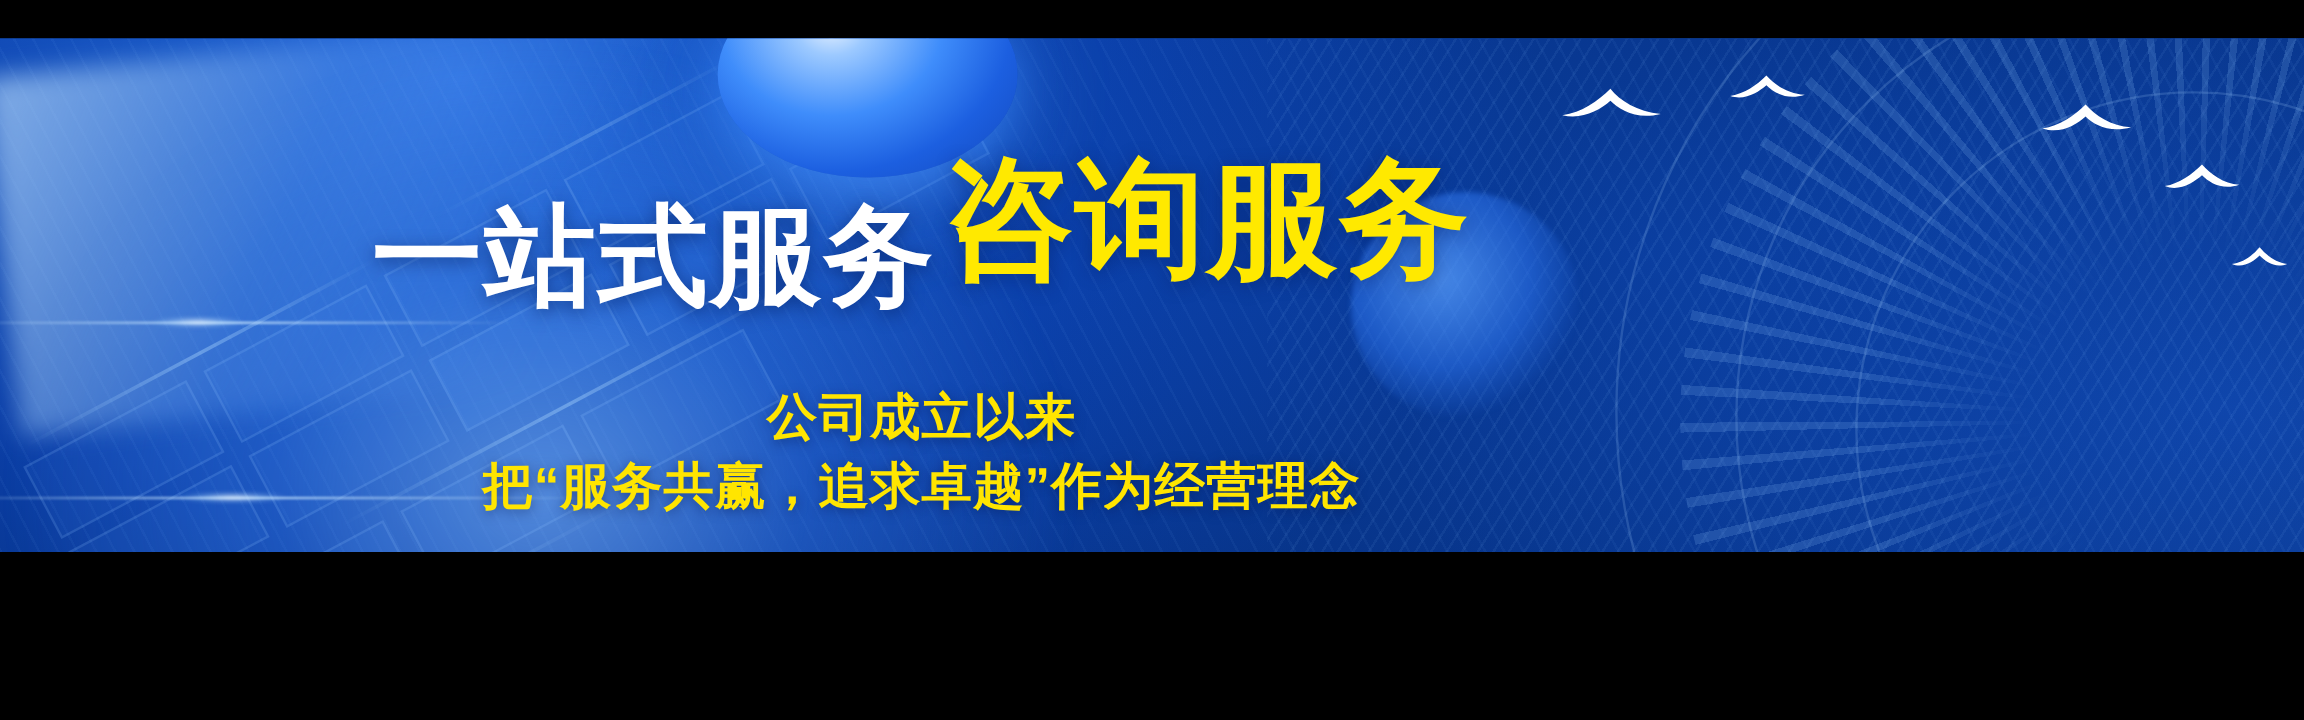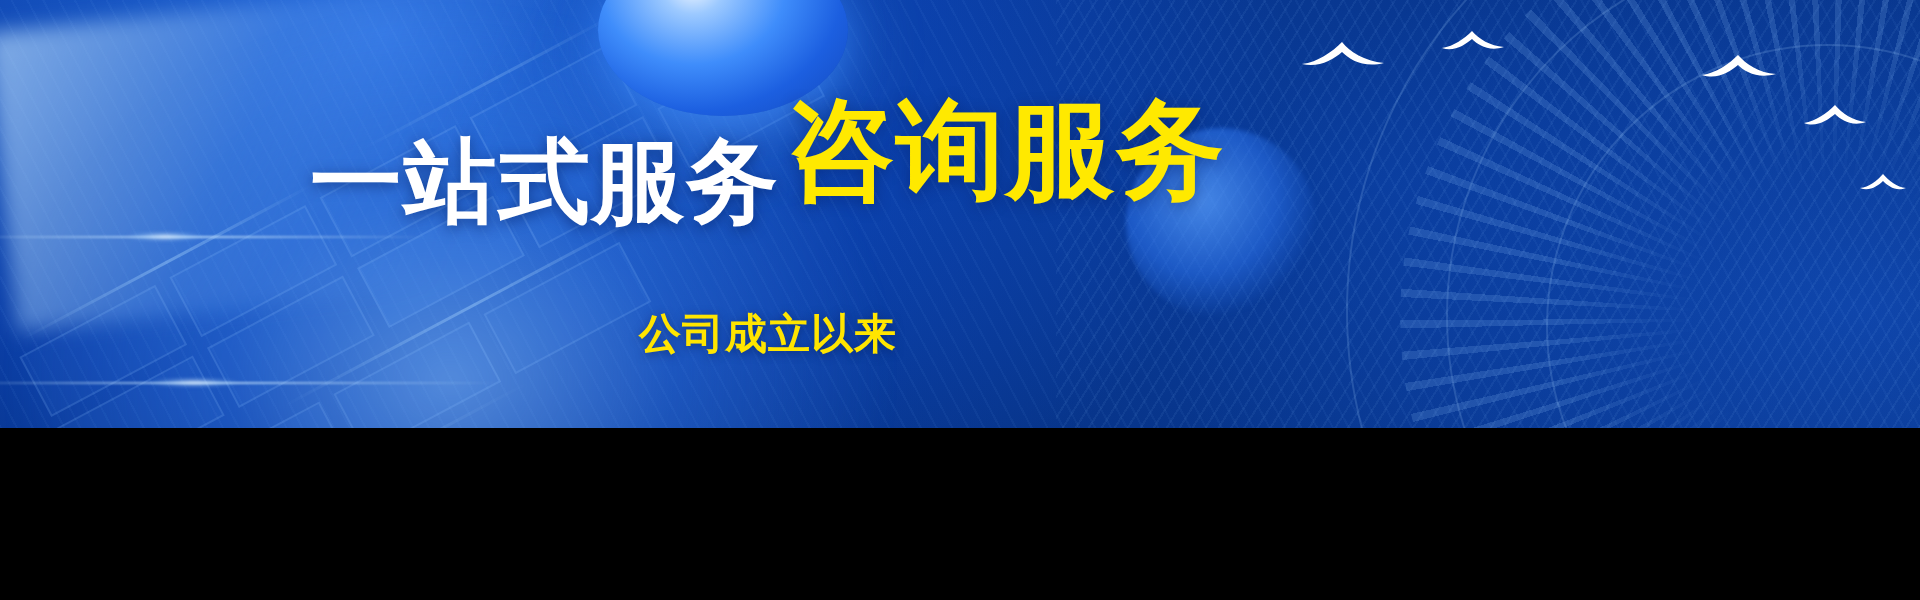--- a/index.html
+++ b/index.html
@@ -7,20 +7,21 @@
     padding: 0;
     background: #000;
   }
   #banner {
     position: relative;
     width: 1920px;
     height: 428px;
     overflow: hidden;
     font-family: "Liberation Sans", "DejaVu Sans", sans-serif;
     background: #0b3fa8;
+    margin-top: 32px;
   }
 
   
   .layer { position: absolute; inset: 0; pointer-events: none; }
 
   #bg-base {
     background:
       radial-gradient(ellipse 900px 620px at 20% 8%, #2a6fe0 0%, #1756c4 28%, #0b3fa8 62%, #06307f 100%),
       linear-gradient(180deg, #1454bd 0%, #0d44ac 45%, #083a96 78%, #042253 100%);
   }
@@ -193,21 +194,21 @@
     font-weight: 700;
     color: #ffe900;
     letter-spacing: 2px;
     text-shadow: 0 3px 16px rgba(0,25,90,0.45);
     margin-left: 6px;
     font-family: "Liberation Sans", "DejaVu Sans", sans-serif;
   }
 
   #subtitle {
     position: absolute;
-    left: 0; top: 305px;
+    left: 0; top: 287px;
     width: 1536px;
     text-align: center;
     z-index: 30;
   }
   #subtitle .sub-line {
     color: #ffe500;
     font-size: 42px;
     font-weight: 700;
     line-height: 57px;
     letter-spacing: 1px;
@@ -298,15 +299,16 @@
   <div class="layer" id="ground" style="position:absolute;inset:auto;"></div>
   <div class="layer" id="vignette-left" style="position:absolute;inset:auto;"></div>
   <div class="layer" id="vignette-right" style="position:absolute;inset:auto;"></div>
 
   <div id="headline">
     <span class="ttl-white">一站式服务</span><span class="ttl-yellow">咨询服务</span>
   </div>
 
   <div id="subtitle">
     <div class="sub-line">公司成立以来</div>
+    <div class="sub-line">把“服务共赢，追求卓越”作为经营理念</div>
   </div>
 
 </div>
 
 </body></html>

